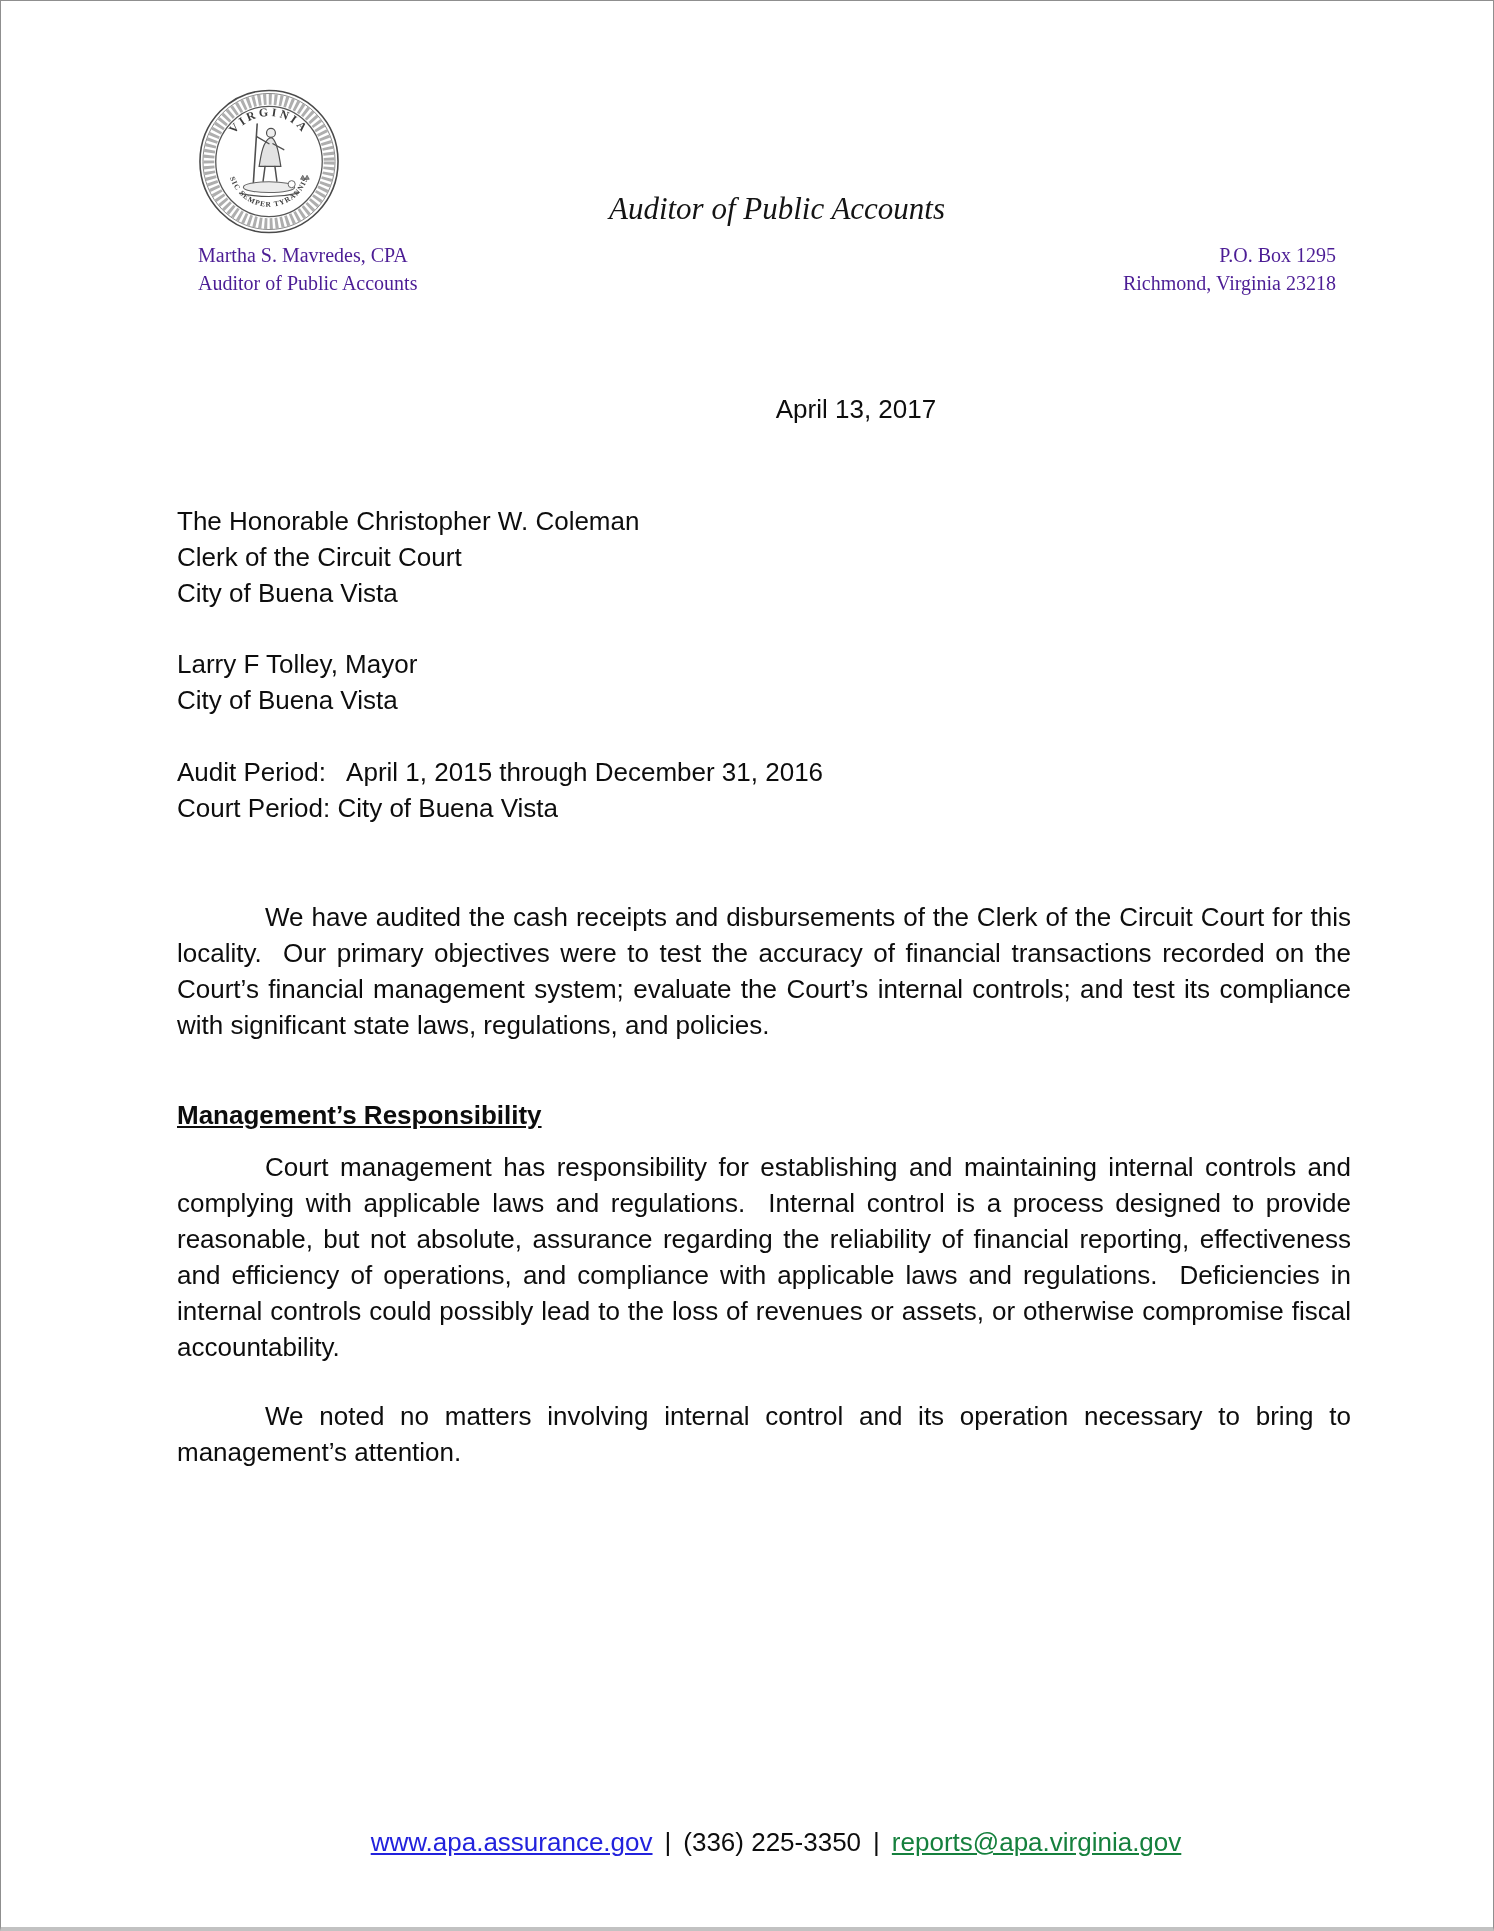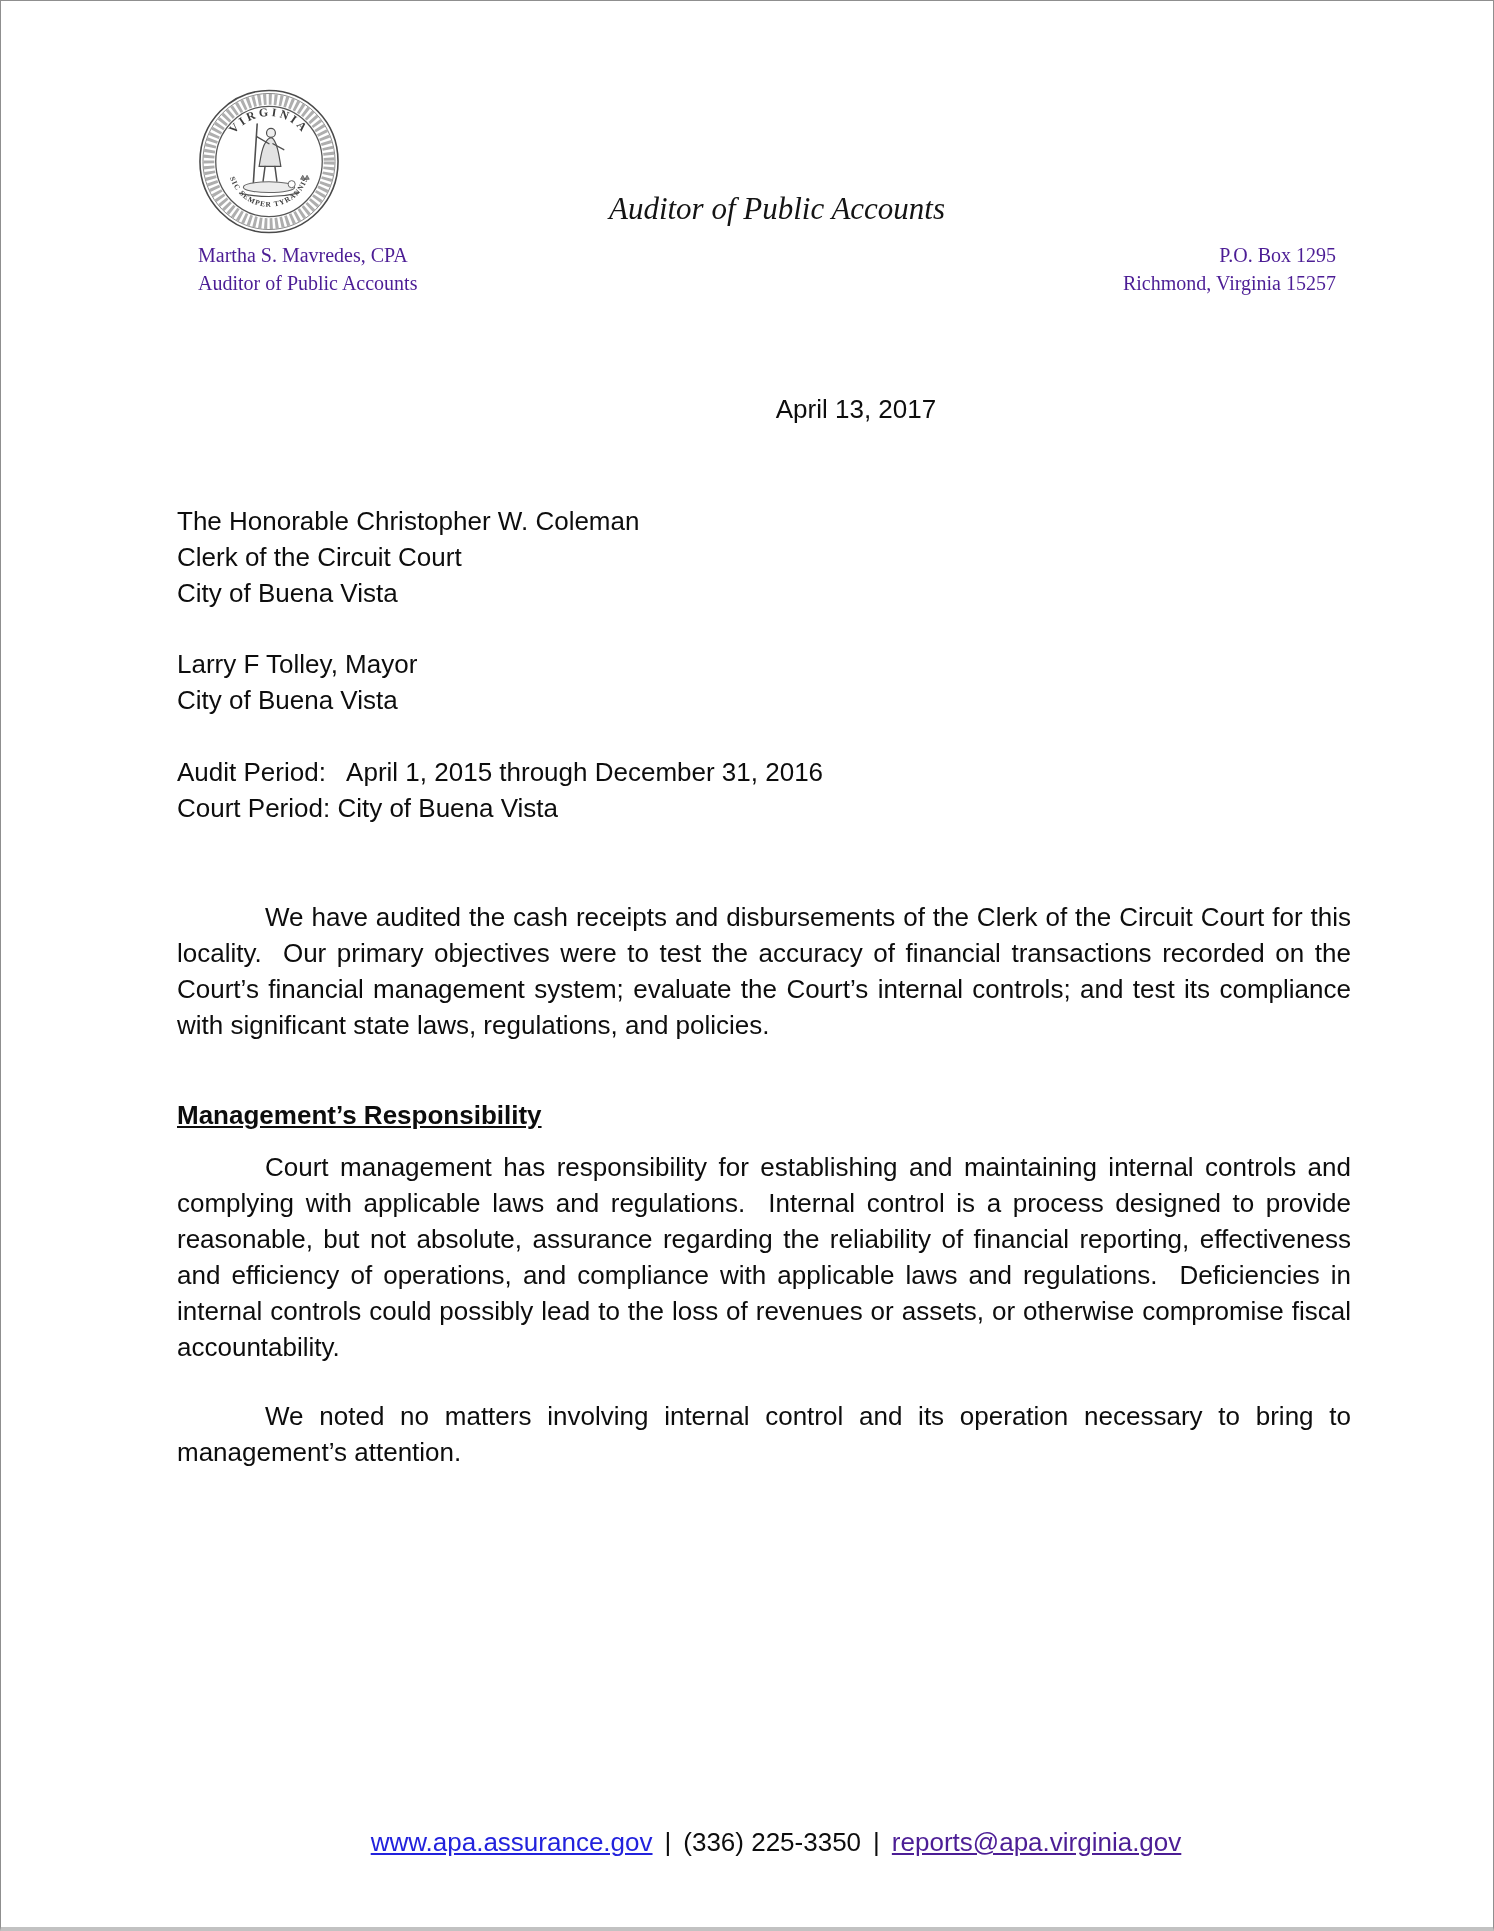--- a/index.html
+++ b/index.html
@@ -133,21 +133,21 @@
 
   <div class="lh-subtitle">Auditor of Public Accounts</div>
 
   <div class="contact left">
     <div>Martha S. Mavredes, CPA</div>
     <div>Auditor of Public Accounts</div>
   </div>
 
   <div class="contact right">
     <div>P.O. Box 1295</div>
-    <div>Richmond, Virginia 15257</div>
+    <div>Richmond, Virginia 23218</div>
   </div>
 
   <div class="body-block date-line">
     <span>April 13, 2017</span>
   </div>
 
   <div class="body-block addr-1">
     <div>The Honorable Christopher W. Coleman</div>
     <div>Clerk of the Circuit Court</div>
     <div>City of Buena Vista</div>
@@ -165,16 +165,16 @@
 
   <div class="body-block para para-1">We have audited the cash receipts and disbursements of the Clerk of the Circuit Court for this locality.&nbsp; Our primary objectives were to test the accuracy of financial transactions recorded on the Court’s financial management system; evaluate the Court’s internal controls; and test its compliance with significant state laws, regulations, and policies.</div>
 
   <div class="body-block section-heading">Management’s Responsibility</div>
 
   <div class="body-block para para-2">Court management has responsibility for establishing and maintaining internal controls and complying with applicable laws and regulations.&nbsp; Internal control is a process designed to provide reasonable, but not absolute, assurance regarding the reliability of financial reporting, effectiveness and efficiency of operations, and compliance with applicable laws and regulations.&nbsp; Deficiencies in internal controls could possibly lead to the loss of revenues or assets, or otherwise compromise fiscal accountability.</div>
 
   <div class="body-block para para-3">We noted no matters involving internal control and its operation necessary to bring to management’s attention.</div>
 
   <div class="footer">
-    <a href="#" style="color: rgb(34, 34, 221);">www.apa.assurance.gov</a><span class="sep">|</span><span>(336) 225-3350</span><span class="sep">|</span><a href="#" style="color: #4c1d95; text-align: center;">reports@apa.virginia.gov</a>
+    <a href="#" style="color: rgb(34, 34, 221);">www.apa.assurance.gov</a><span class="sep">|</span><span>(336) 225-3350</span><span class="sep">|</span><a href="#" style="color: #15803d; text-align: center;">reports@apa.virginia.gov</a>
   </div>
 
 </div>
 
 </body></html>

